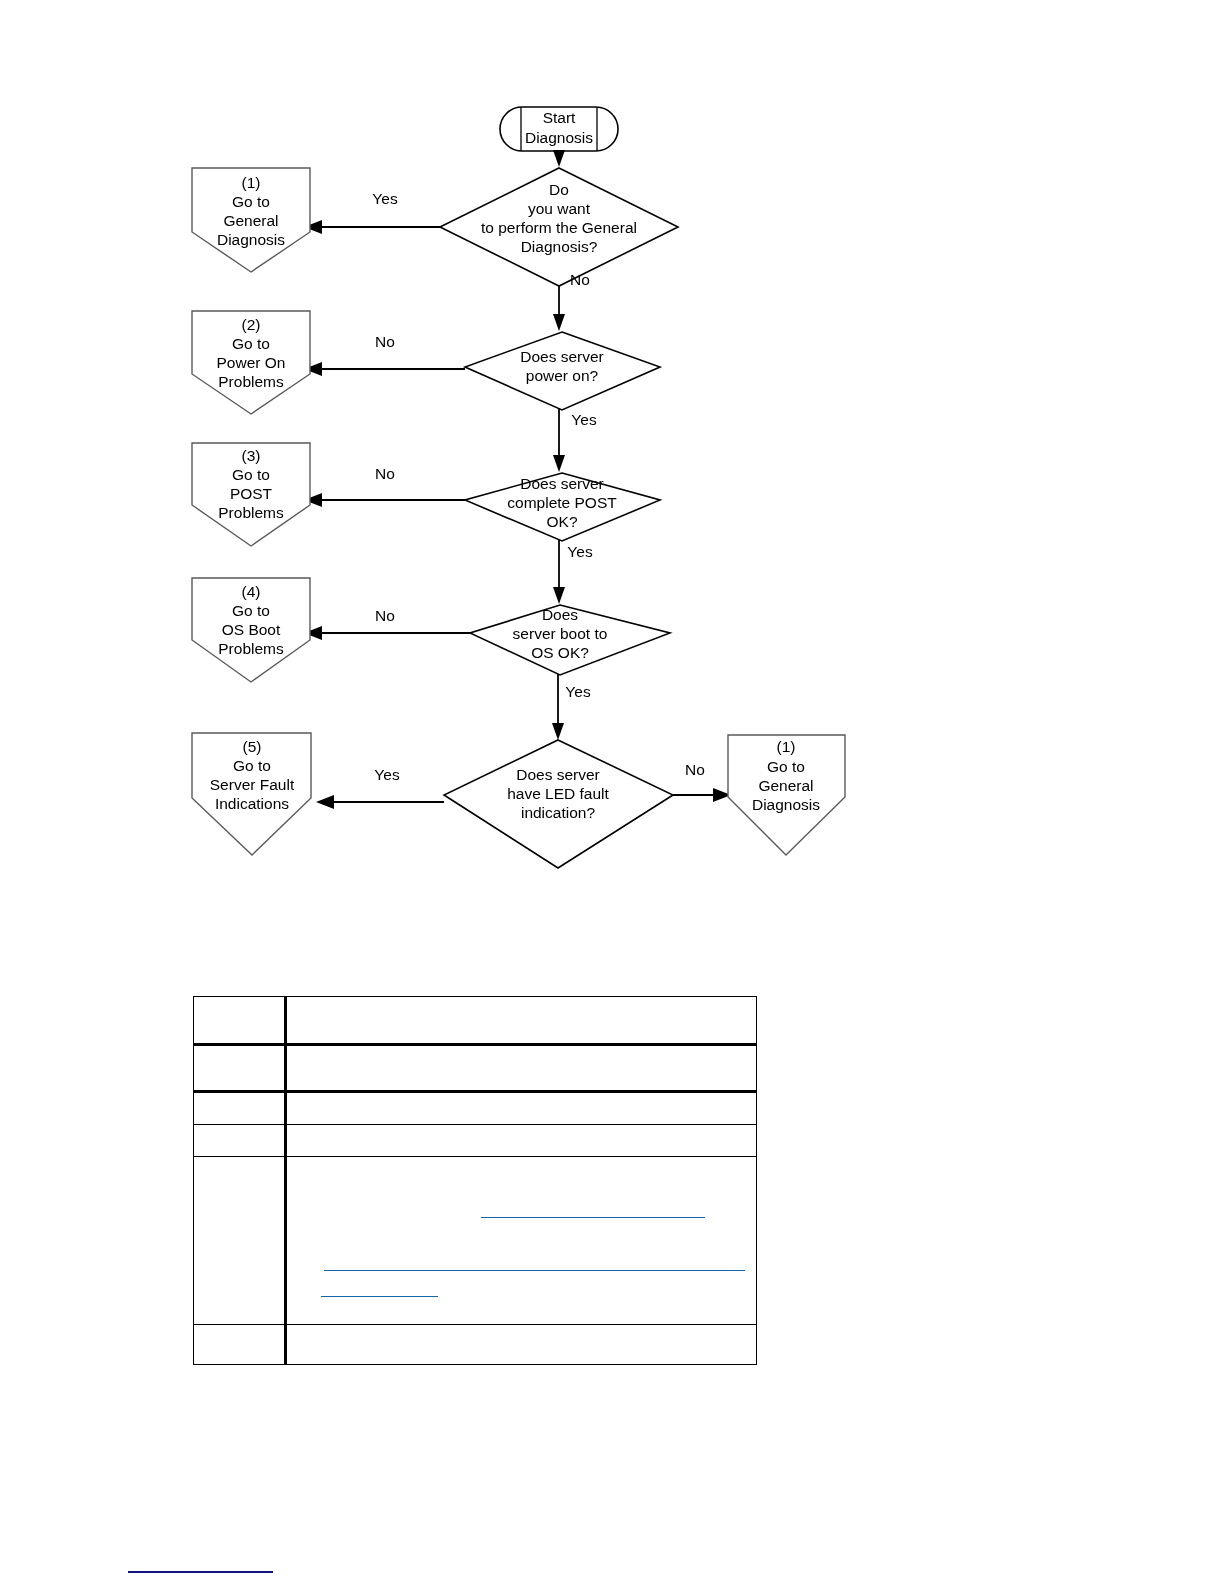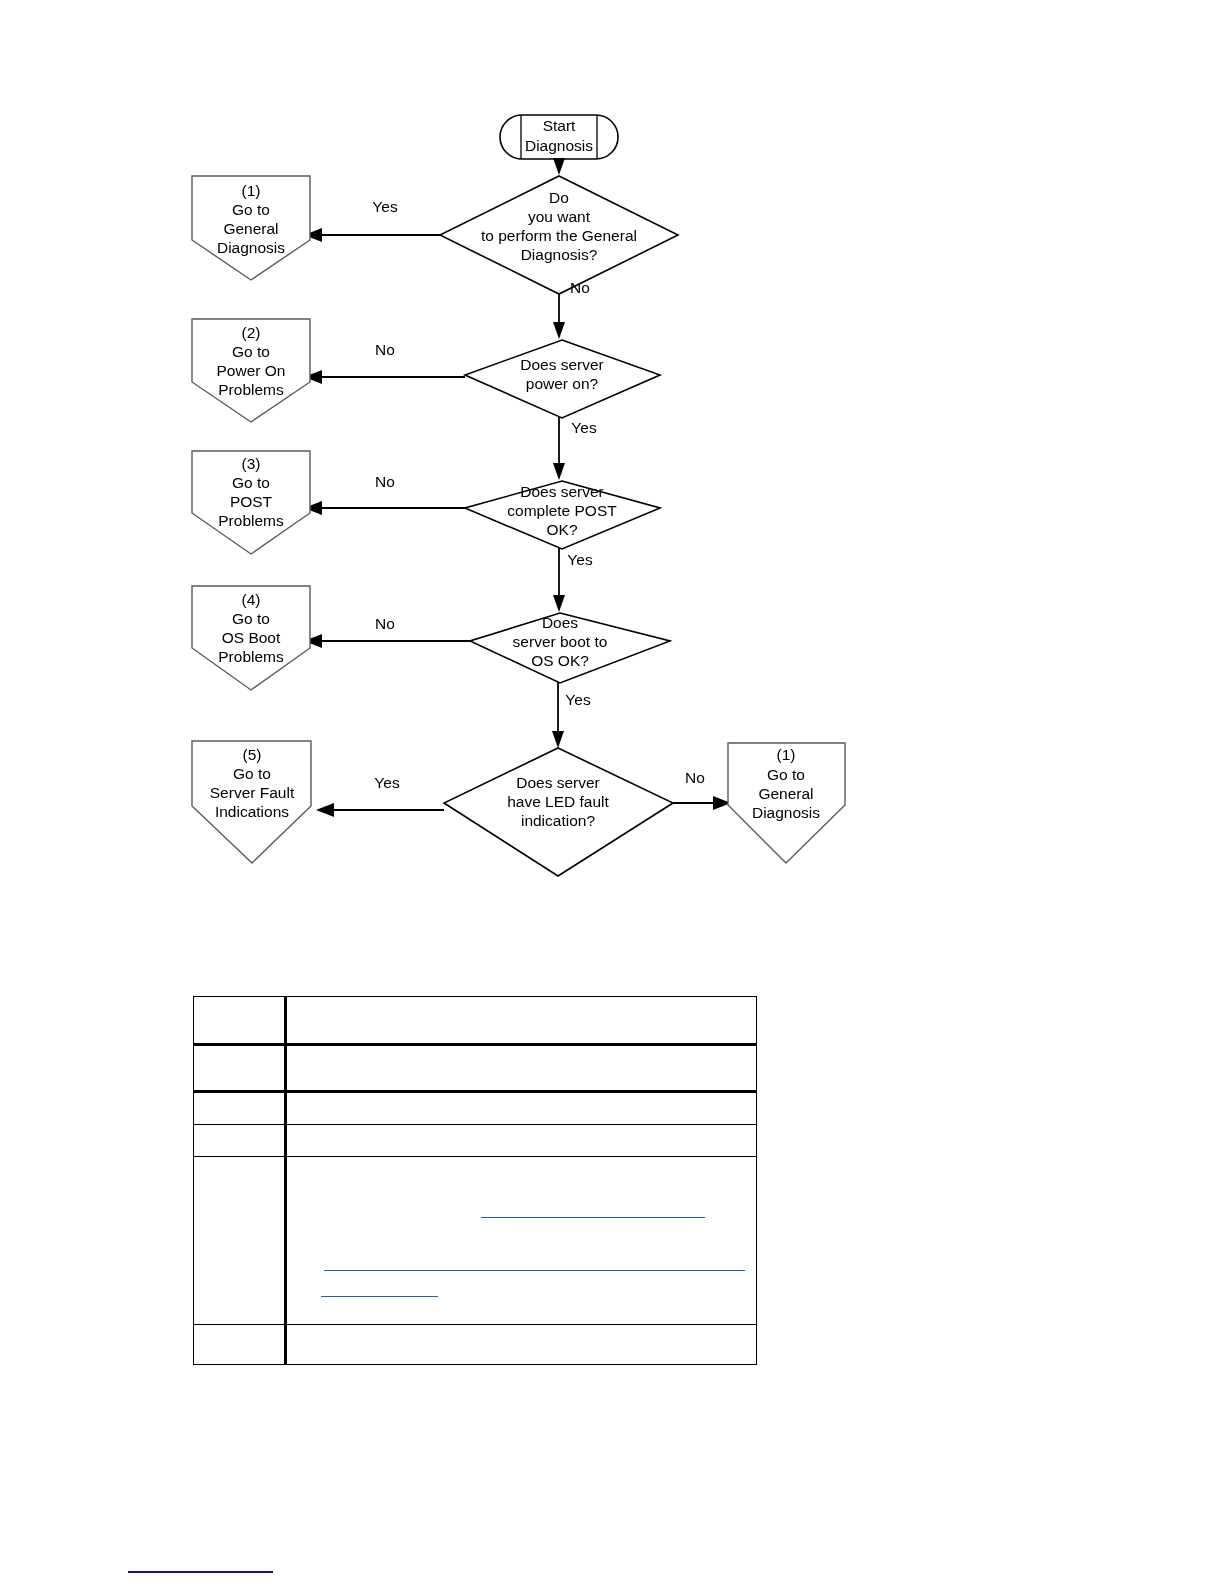--- a/index.html
+++ b/index.html
@@ -15,21 +15,21 @@
     position: relative;
     font-family: "Liberation Sans", sans-serif;
     color: #000000;
     overflow: hidden;
   }
 
   
   #flowchart-canvas {
     position: absolute;
     left: 0;
-    top: 8px;
+    top: 0;
     width: 1224px;
     height: 900px;
   }
   #flowchart-canvas svg {
     display: block;
     width: 1224px;
     height: 900px;
   }
   .fc-shape { fill: #ffffff; stroke: #000000; stroke-width: 1.6; }
   .fc-shape-soft { fill: #ffffff; stroke: #5a5a5a; stroke-width: 1.4; }

